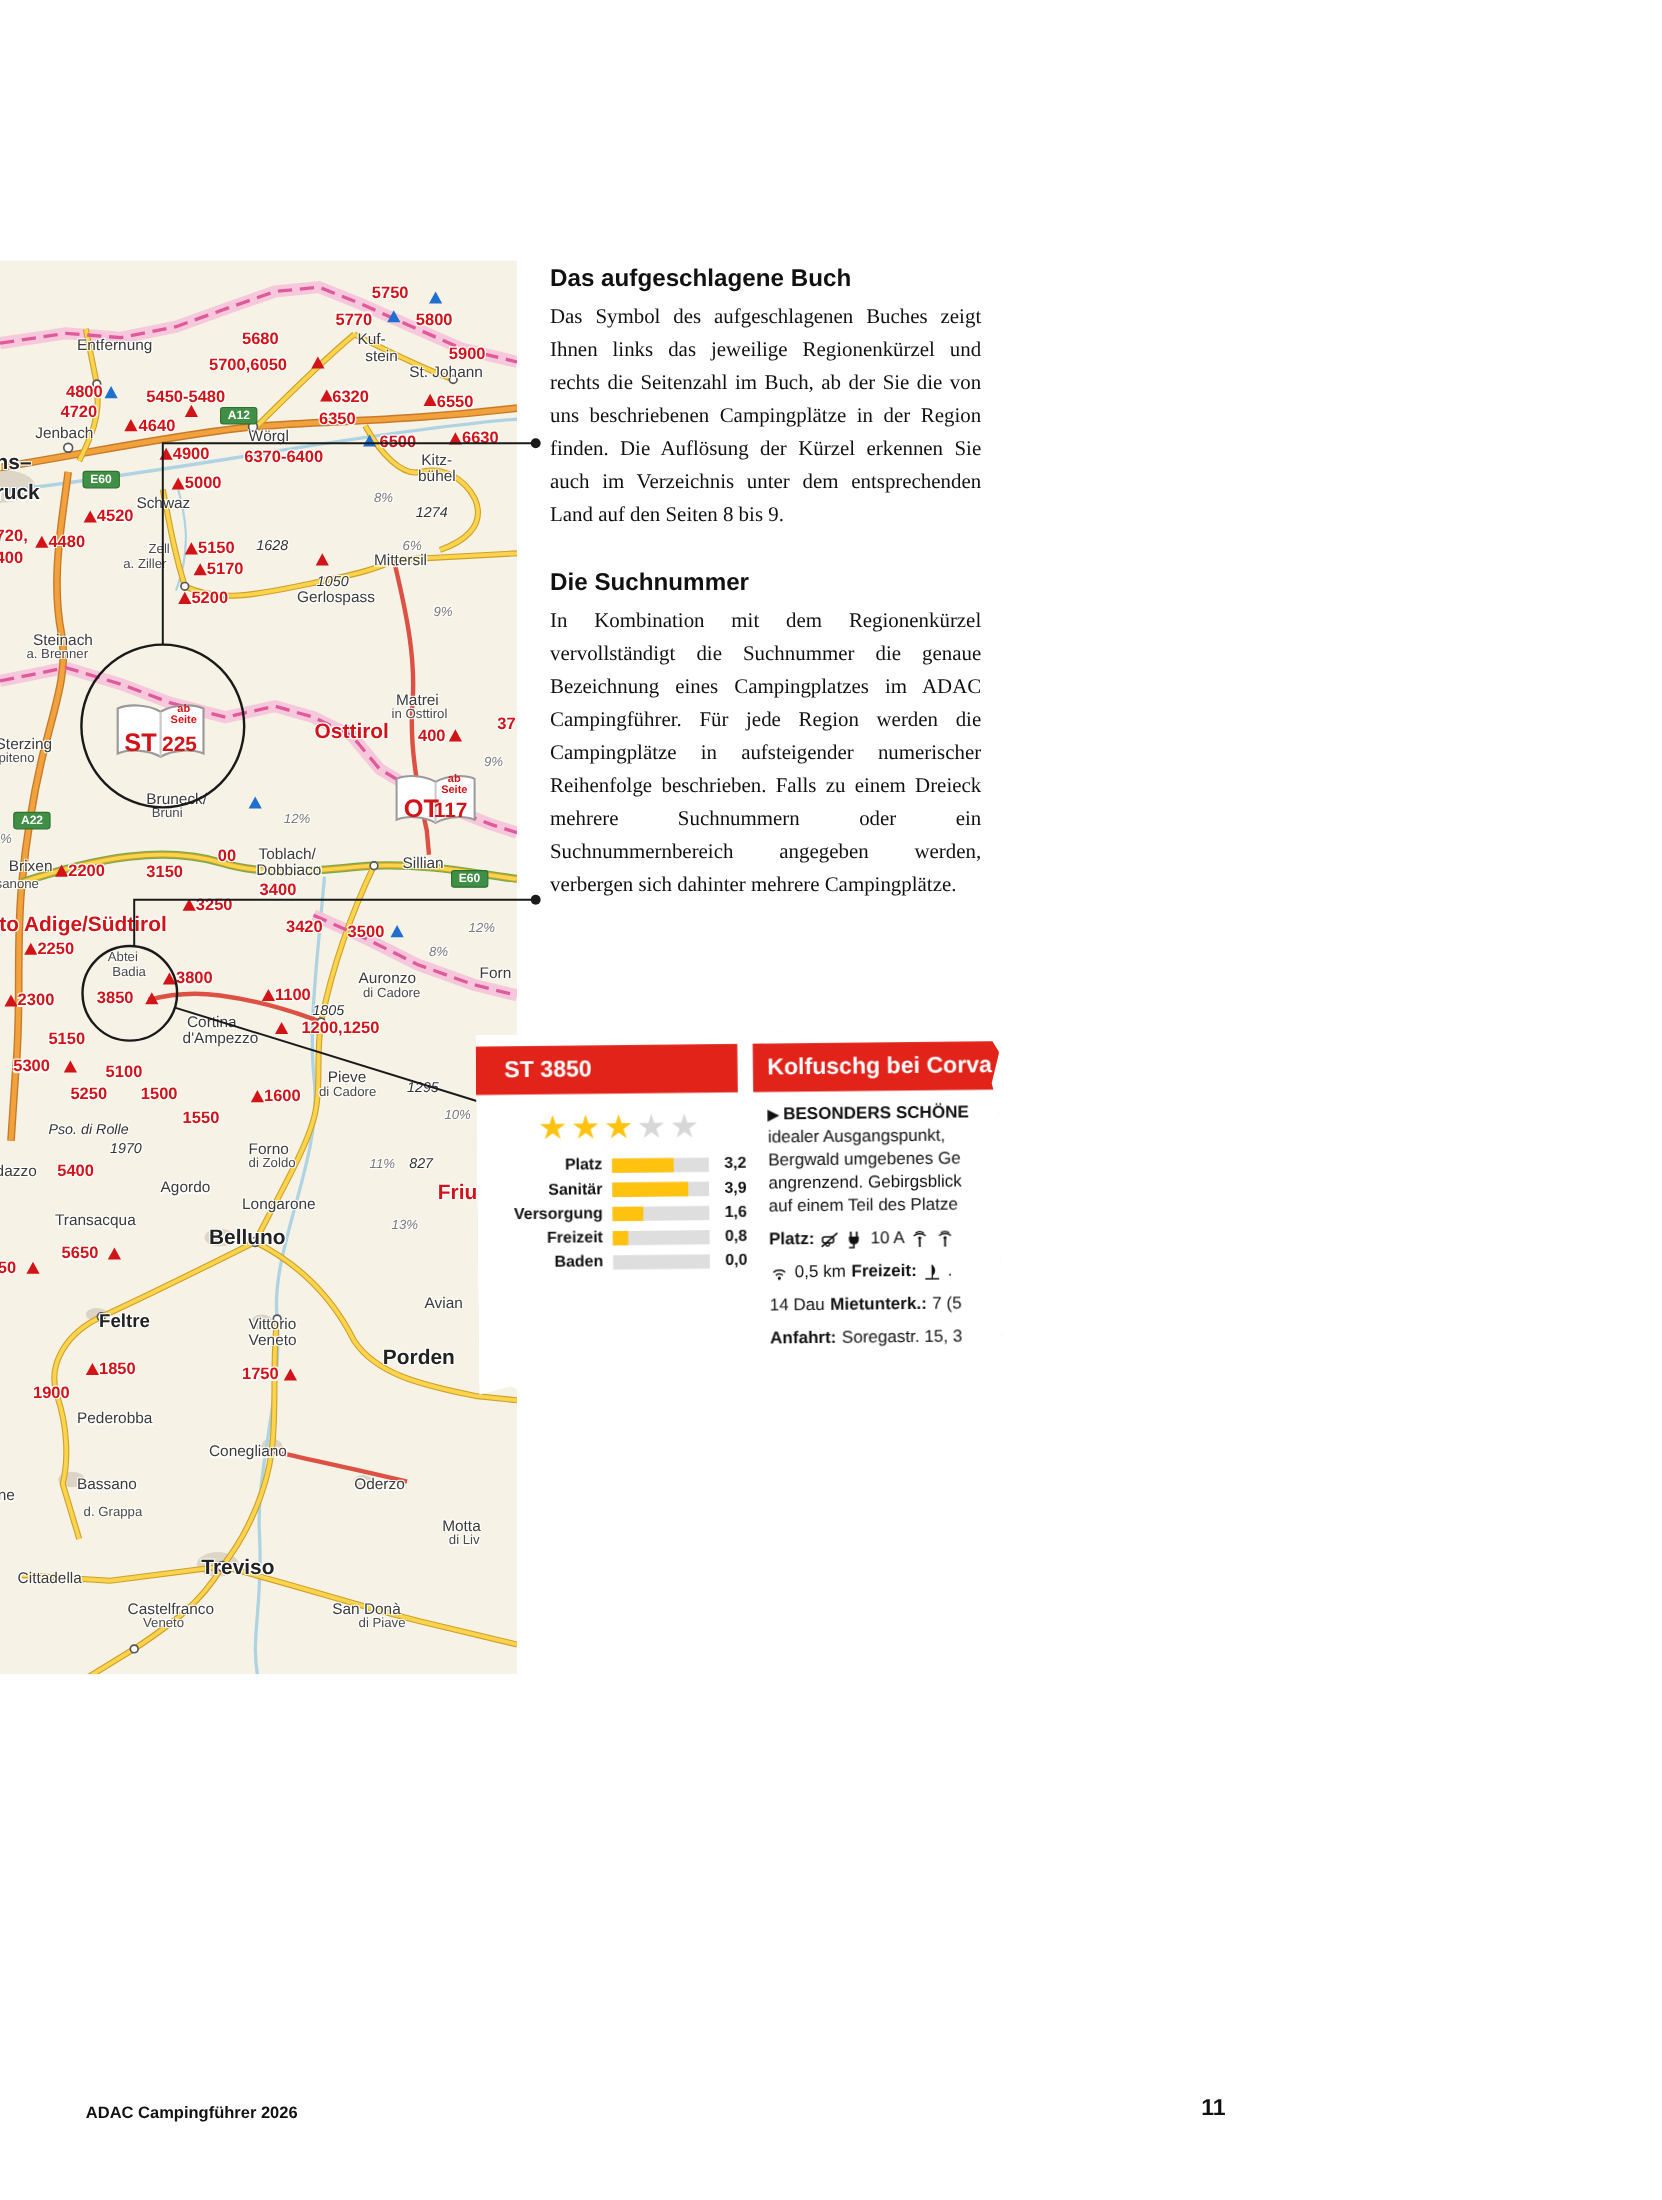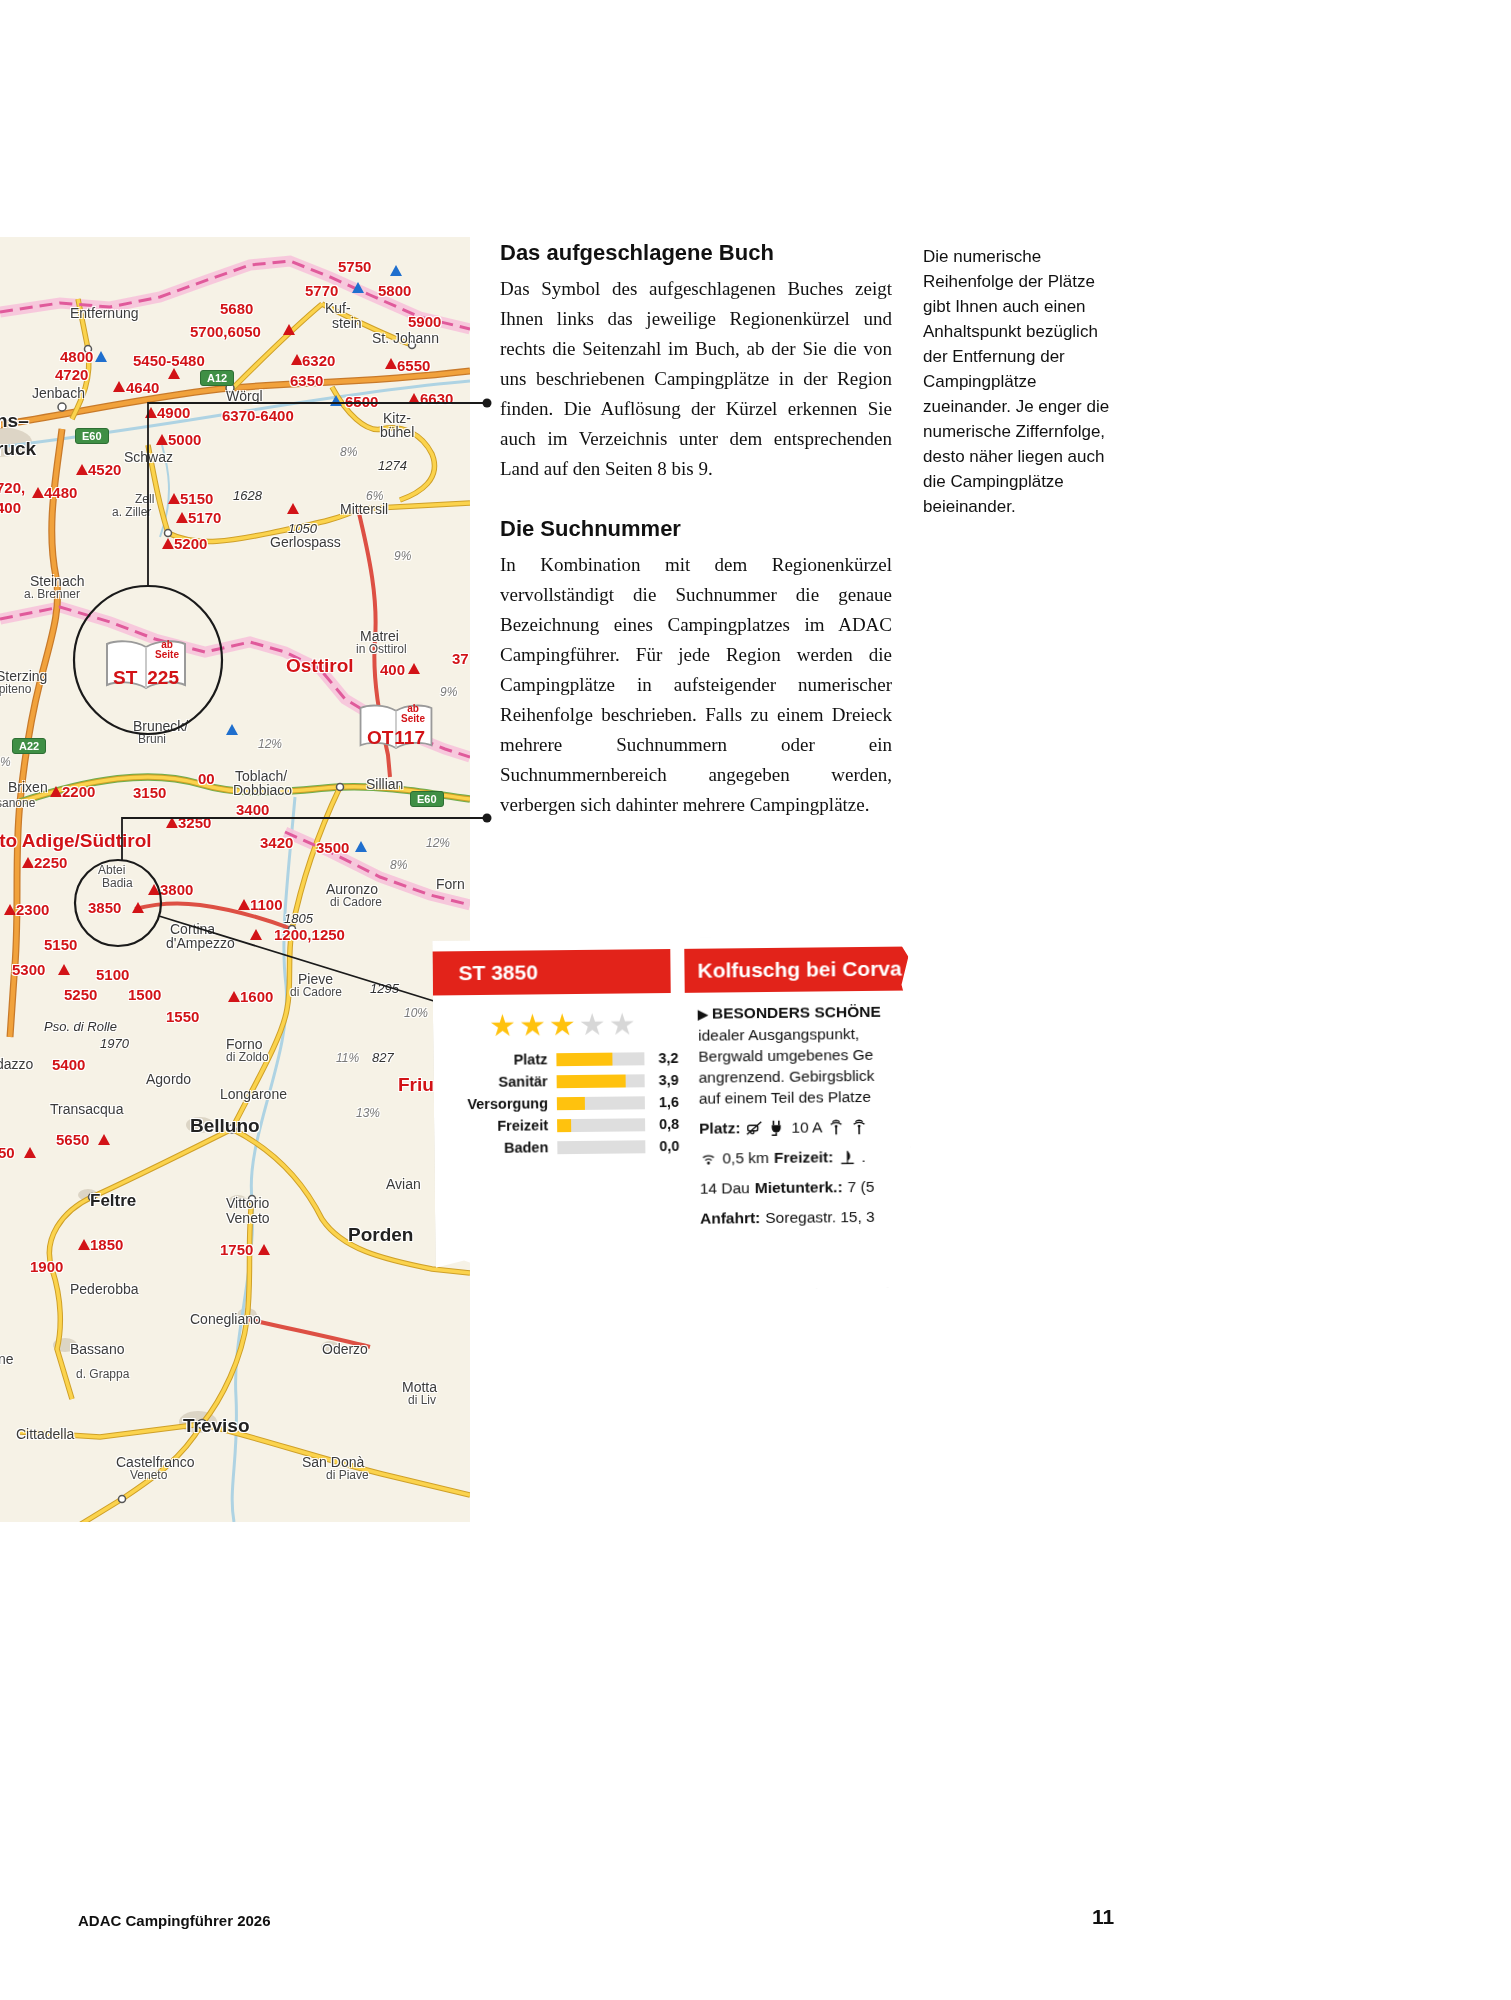--- a/index.html
+++ b/index.html
@@ -23,21 +23,21 @@
   .ml.s{background:#3f8f45;color:#fff;font-size:11px;font-weight:bold;padding:1px 6px;
         border-radius:3px;text-shadow:none;border:1px solid #2d6e33;}
   .tri{position:absolute;width:0;height:0;border-left:6px solid transparent;border-right:6px solid transparent;
        border-bottom:11px solid #d21317;z-index:2;}
   .tri.blue{border-bottom-color:#1f6fce;}
 
   .book{position:absolute;z-index:4;}
   .book svg{display:block;}
   .book-ab{position:absolute;right:5px;top:5px;width:36px;color:#d21317;font-size:10px;font-weight:bold;
            line-height:10px;text-align:center;white-space:normal;}
-  .book-code{position:absolute;left:11px;bottom:8px;color:#d21317;font-weight:bold;font-size:19px;}
+  .book-code{position:absolute;left:11px;bottom:8px;color:#d21317;font-weight:bold;font-size:23px;}
   .book-page{position:absolute;right:11px;bottom:8px;color:#d21317;font-weight:bold;font-size:19px;}
 
   
   .article{position:absolute;left:500px;top:240px;width:392px;z-index:2;}
   .article h2{font-family:"Liberation Sans",sans-serif;font-size:22px;font-weight:bold;margin:0 0 8px 0;color:#111;}
   .article h3{font-family:"Liberation Sans",sans-serif;font-size:22px;font-weight:bold;margin:32px 0 8px 0;color:#111;}
   .article p{font-family:"Liberation Serif",serif;font-size:19px;line-height:30px;margin:0;text-align:justify;color:#111;}
   .marginal{position:absolute;left:923px;top:244px;width:198px;font-size:17px;line-height:25px;color:#111;z-index:2;}
 
   
@@ -375,21 +375,20 @@
       <span class="tri blue" style="left: 355px; top: 604px;"></span>
     </div>
 
   <div class="article">
     <h2>Das aufgeschlagene Buch</h2>
     <p>Das Symbol des aufgeschlagenen Buches zeigt Ihnen links das jeweilige Regionenkürzel und rechts die Seitenzahl im Buch, ab der Sie die von uns beschriebenen Campingplätze in der Region finden. Die Auflösung der Kürzel erkennen Sie auch im Verzeichnis unter dem entsprechenden Land auf den Seiten 8 bis 9.</p>
     <h3>Die Suchnummer</h3>
     <p>In Kombination mit dem Regionenkürzel vervollständigt die Suchnummer die genaue Bezeichnung eines Campingplatzes im ADAC Campingführer. Für jede Region werden die Campingplätze in aufsteigender numerischer Reihenfolge beschrieben. Falls zu einem Dreieck mehrere Suchnummern oder ein Suchnummernbereich angegeben werden, verbergen sich dahinter mehrere Campingplätze.</p>
   </div>
 
-  <div class="marginal">Die numerische Reihenfolge der Plätze gibt Ihnen auch einen Anhaltspunkt bezüglich der Entfernung der Campingplätze zueinander. Je enger die numerische Ziffernfolge, desto näher liegen auch die Campingplätze beieinander.</div>
 
   <svg id="overlay" width="1511" height="2000" viewBox="0 0 1511 2000">
     <g fill="none" stroke="#1a1a1a" stroke-width="2.2">
       <circle cx="148" cy="660" r="74"></circle>
       <circle cx="118" cy="903" r="43"></circle>
     </g>
     <g fill="none" stroke="#1a1a1a" stroke-width="1.8">
       <path d="M486,403 L148,403 L148,586"></path>
       <path d="M486,818 L122,818 L122,860"></path>
       <path d="M159,916 L437,1002"></path>

